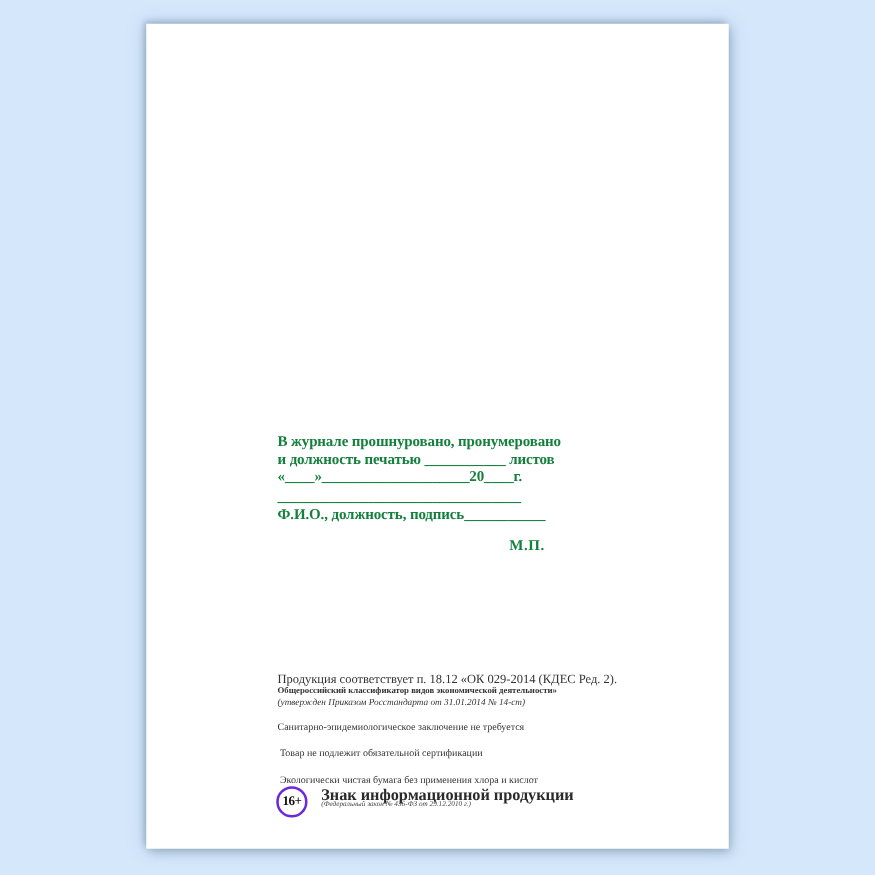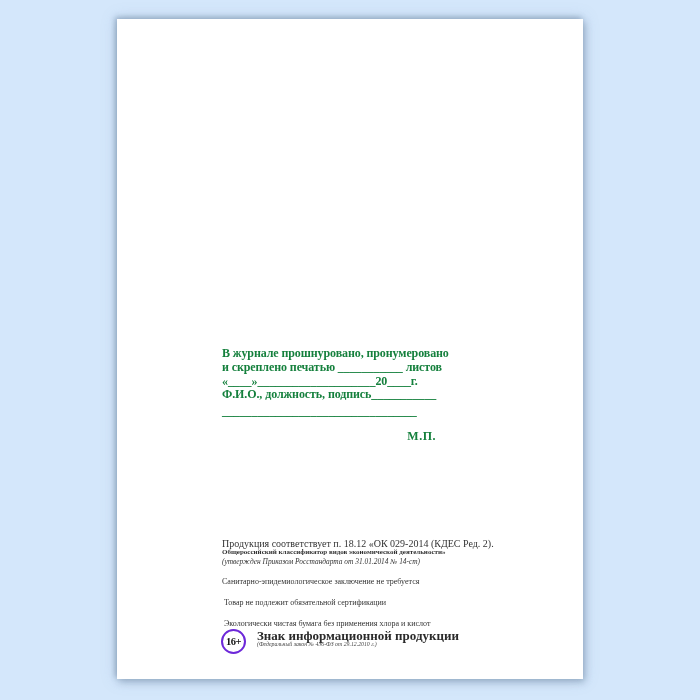--- a/index.html
+++ b/index.html
@@ -108,24 +108,24 @@
   }
 </style>
 </head>
 <body>
 
 <div class="stage">
   <div class="paper">
 
     <div class="stamp-block">
       <span class="line">В журнале прошнуровано, пронумеровано</span>
-      <span class="line">и скреплено печатью ___________ листов</span>
+      <span class="line">и должность печатью ___________ листов</span>
       <span class="line">«____»____________________20____г.</span>
+      <span class="line line-ruled">_________________________________</span>
       <span class="line">Ф.И.О., должность, подпись___________</span>
-      <span class="line line-ruled">_________________________________</span>
       <span class="mp">М.П.</span>
     </div>
 
     <div class="compliance-block">
       <div class="c-line1">Продукция соответствует п. 18.12 «ОК 029-2014 (КДЕС Ред. 2).</div>
       <div class="c-line2">Общероссийский классификатор видов экономической деятельности»</div>
       <div class="c-line3">(утвержден Приказом Росстандарта от 31.01.2014 № 14-ст)</div>
       <div class="c-sanitary">Санитарно-эпидемиологическое заключение не требуется</div>
       <div class="c-cert">Товар не подлежит обязательной сертификации</div>
       <div class="c-eco">Экологически чистая бумага без применения хлора и кислот</div>

